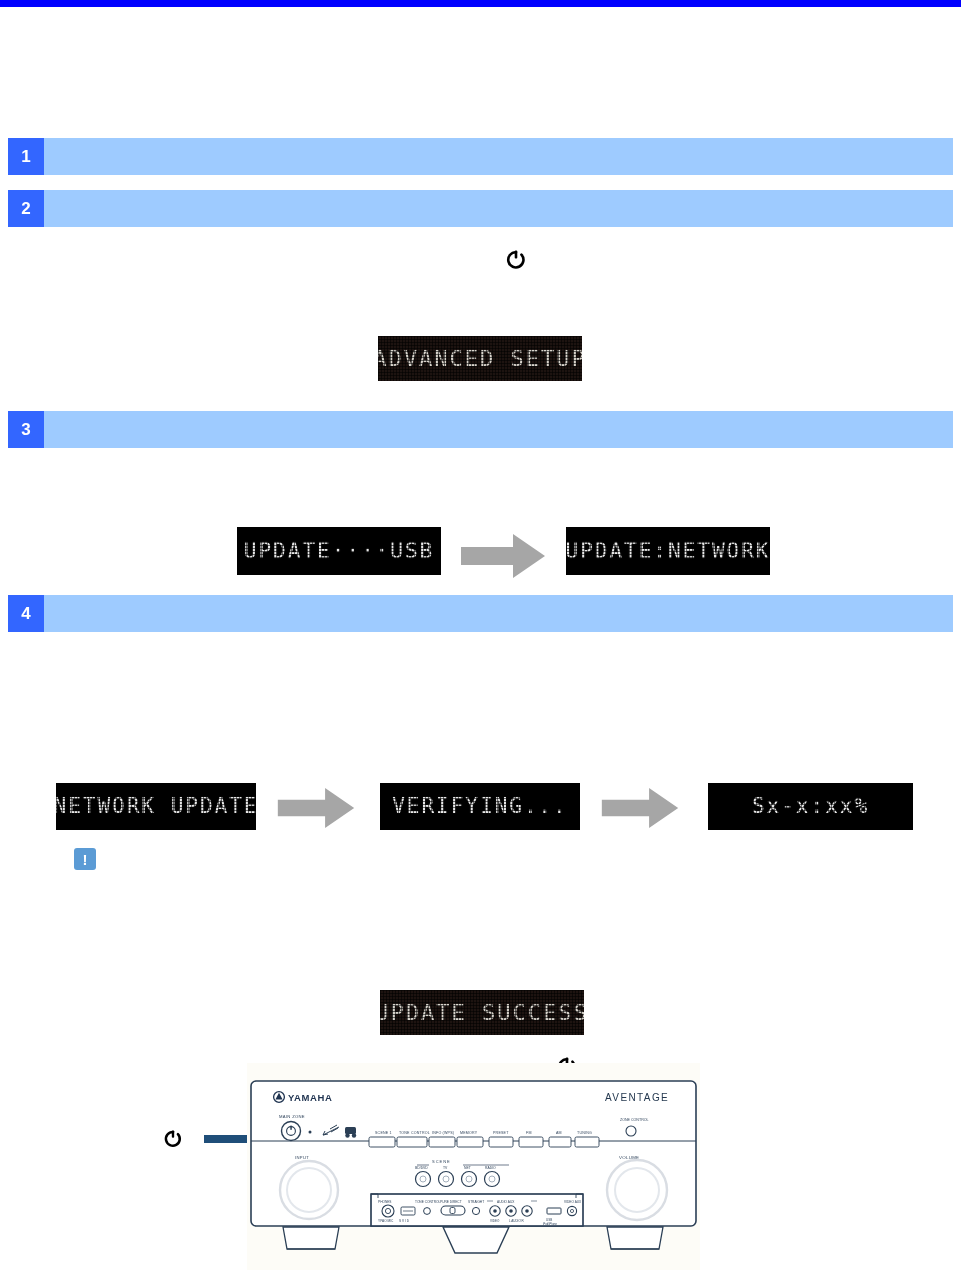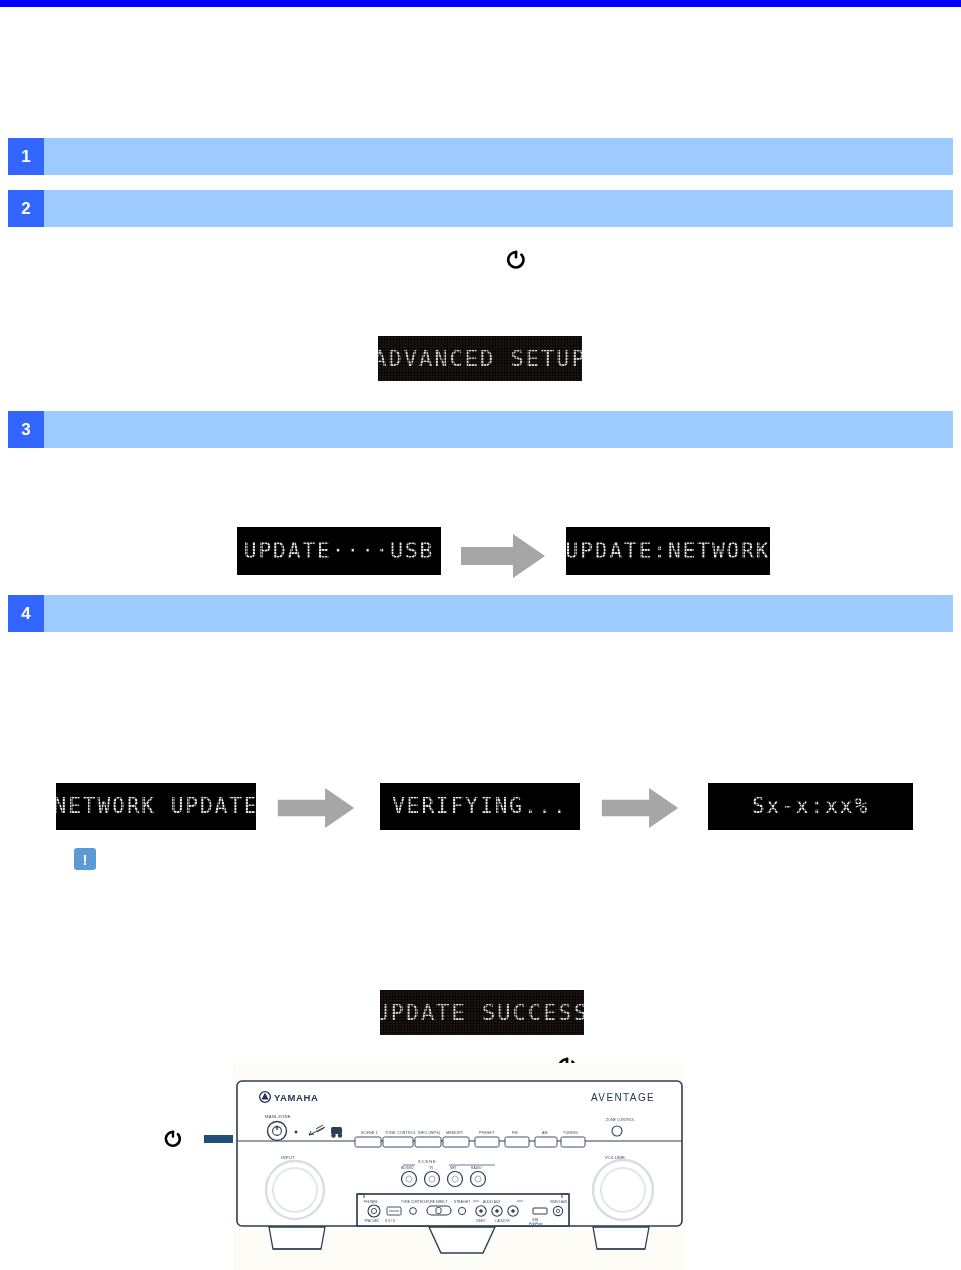--- a/index.html
+++ b/index.html
@@ -114,21 +114,21 @@
     font-weight: bold;
     display: flex;
     align-items: center;
     justify-content: center;
     line-height: 1;
   }
 
   
   .unit-fig {
     position: absolute;
-    left: 233px; top: 1063px;
+    left: 247px; top: 1063px;
     width: 453px; height: 207px;
     background: #fdfcf7;
   }
   .unit-fig svg { display: block; }
 
   .callout-arrow { position: absolute; }
   .callout-arrow svg { display: block; }
 </style>
 </head>
 <body>

